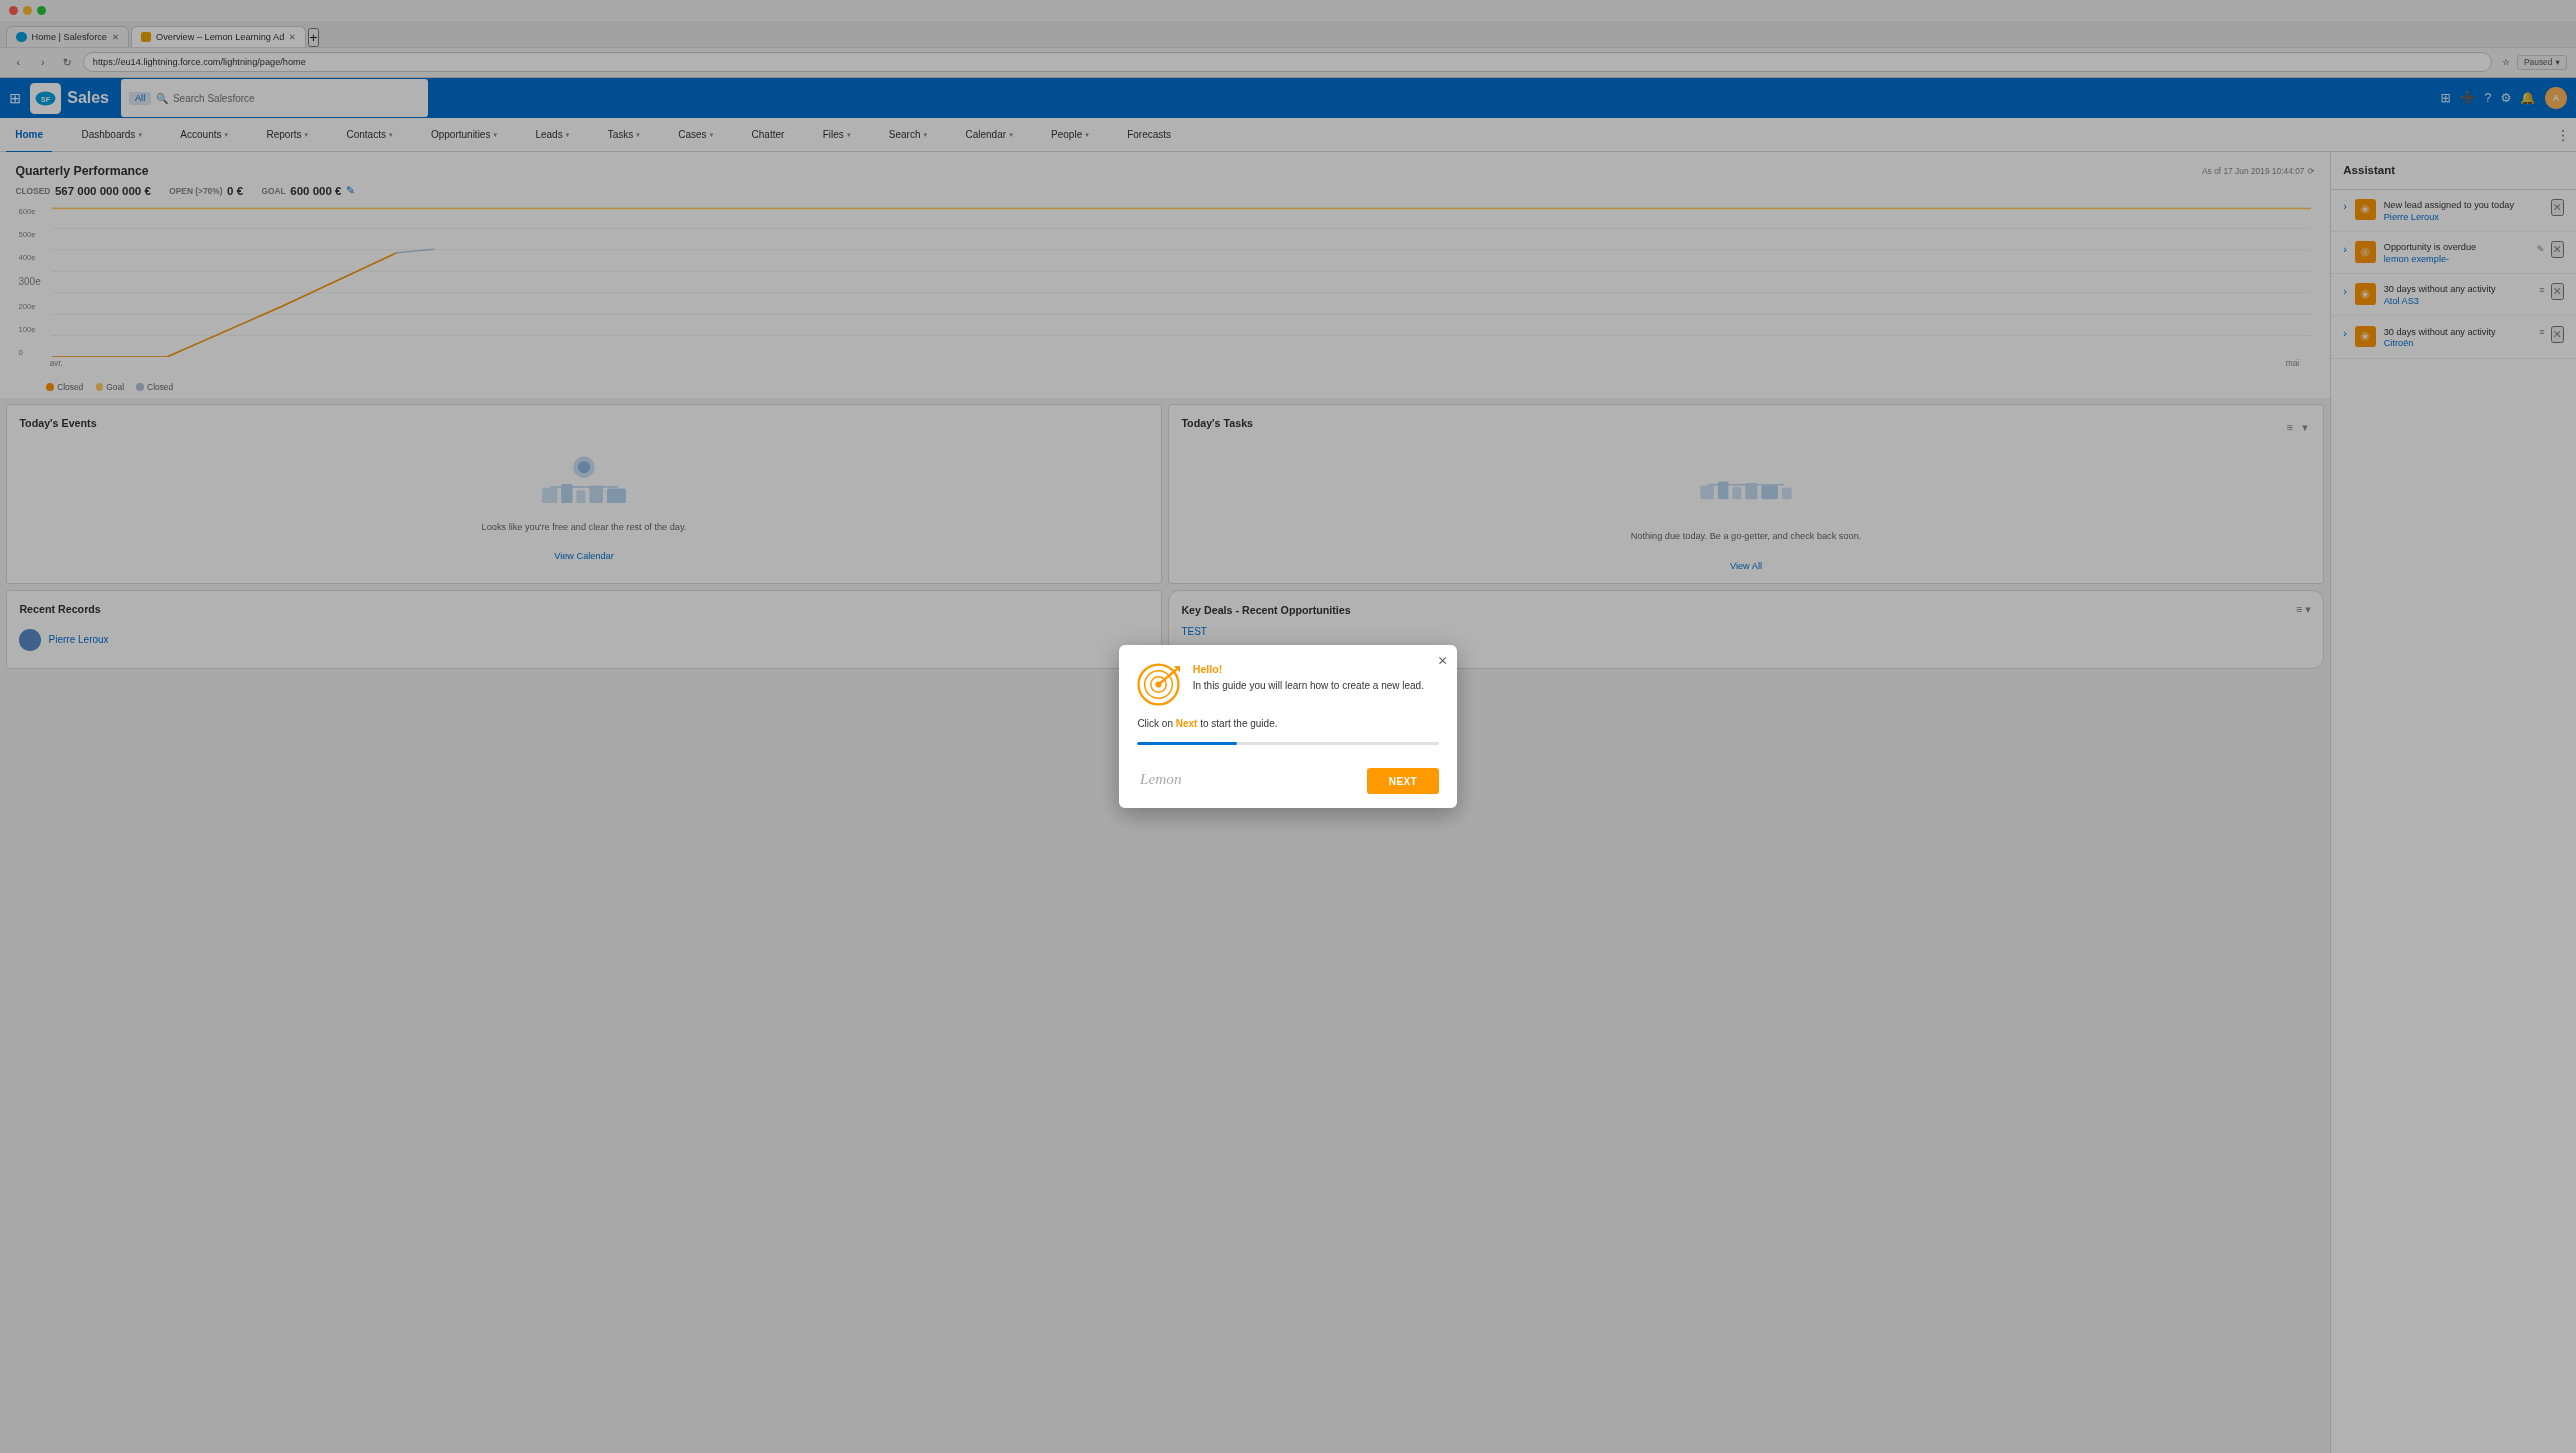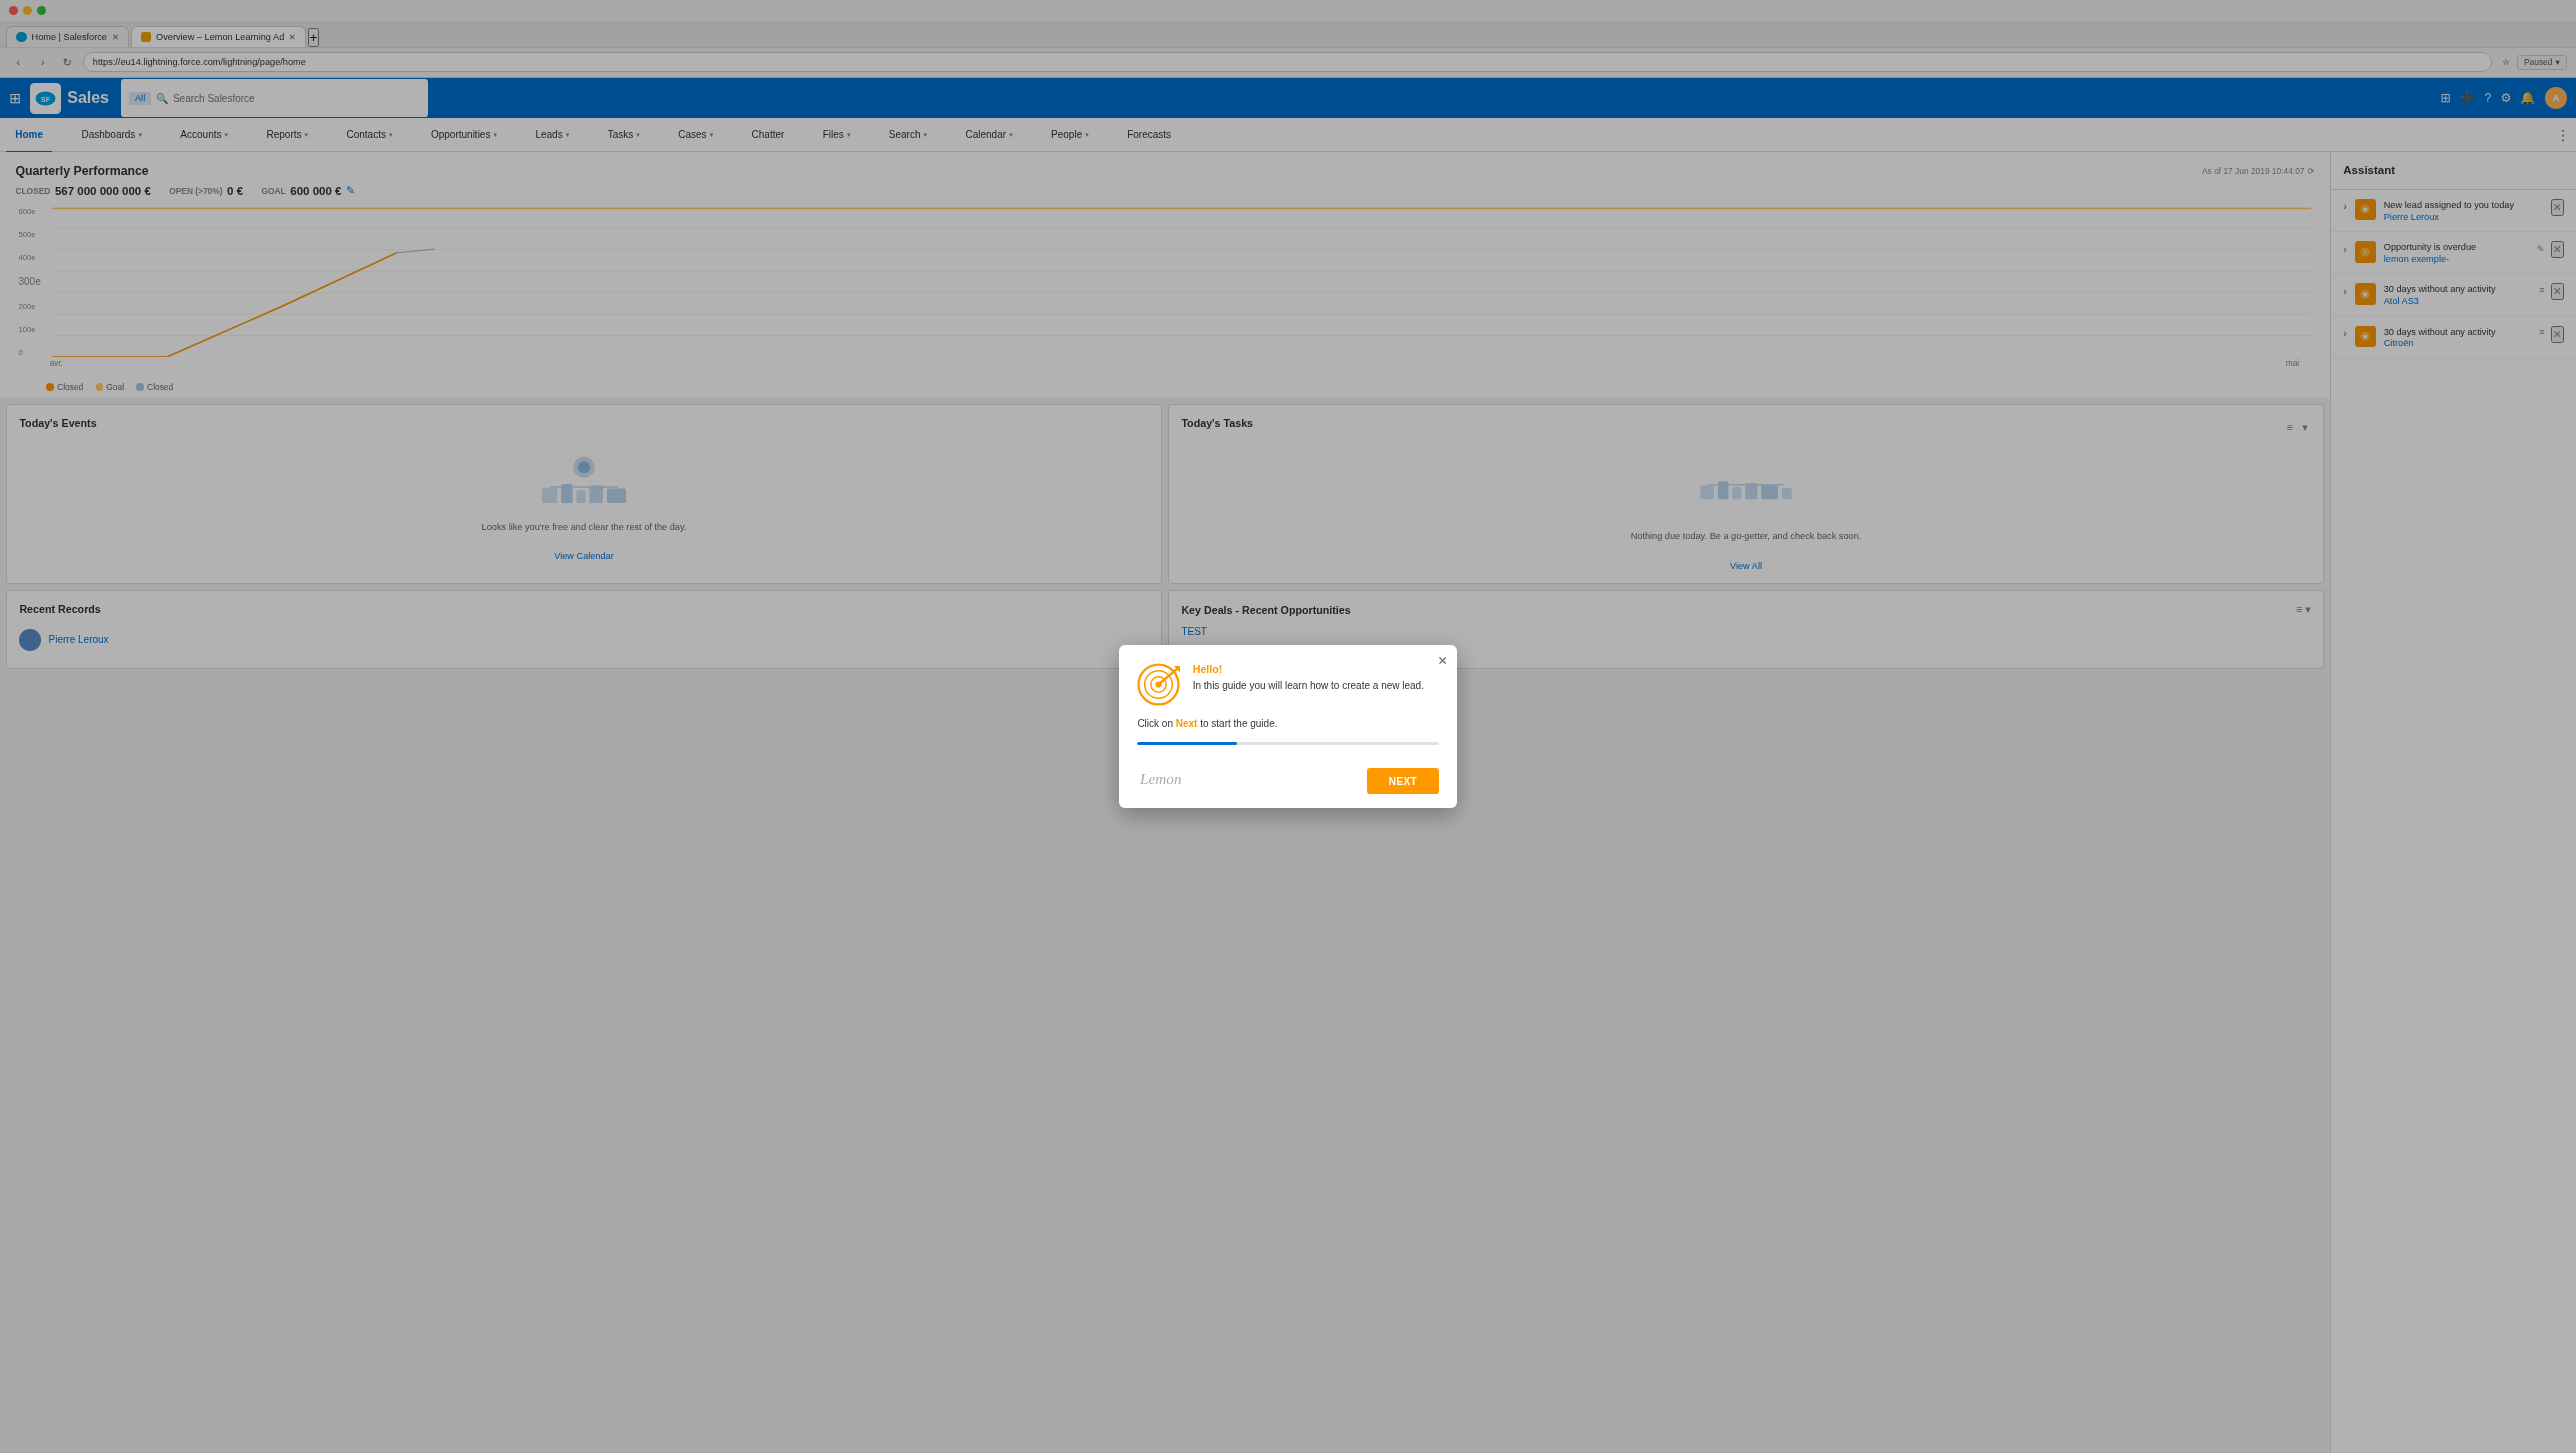--- a/index.html
+++ b/index.html
@@ -98,21 +98,21 @@
     .modal-next-btn { background: #ff9900; color: #fff; border: none; padding: 7.7px 21.5px; border-radius: 3.1px; font-size: 10px; font-weight: 700; cursor: pointer; letter-spacing: 0.4px; }
 
     
     .recent-card { background: #fff; border: 0.8px solid #dddbda; margin: 6.1px; border-radius: 3.1px; padding: 12.3px; }
     .recent-title { font-size: 10.7px; font-weight: 600; color: #333; margin-bottom: 9.2px; }
     .recent-item { display: flex; align-items: center; gap: 7.7px; padding: 4.6px 0; }
     .recent-avatar { width: 21.5px; height: 21.5px; background: #e0e0e0; border-radius: 50%; flex-shrink: 0; }
     .recent-name { color: #0070d2; font-size: 10px; cursor: pointer; }
 
     
-    .deals-card { background: #fff; border: 0.8px solid #dddbda; margin: 6.1px; border-radius: 0; padding: 12.3px; }
+    .deals-card { background: #fff; border: 0.8px solid #dddbda; margin: 6.1px; border-radius: 11px; padding: 12.3px; }
     .deals-header { display: flex; align-items: center; justify-content: space-between; margin-bottom: 9.2px; }
     .deals-title { font-size: 10.7px; font-weight: 600; color: #333; }
     .deals-actions { display: flex; gap: 3.1px; }
     .deals-action { color: #888; font-size: 10.7px; cursor: pointer; }
     .deals-item { color: #0070d2; font-size: 10px; cursor: pointer; padding: 3.1px 0; }
 
     
     .card-toolbar { display: flex; align-items: center; justify-content: space-between; margin-bottom: 9.2px; }
     .toolbar-icons { display: flex; gap: 3.1px; }
     .toolbar-icon { color: #888; font-size: 10.7px; cursor: pointer; padding: 1.5px 3.1px; }

